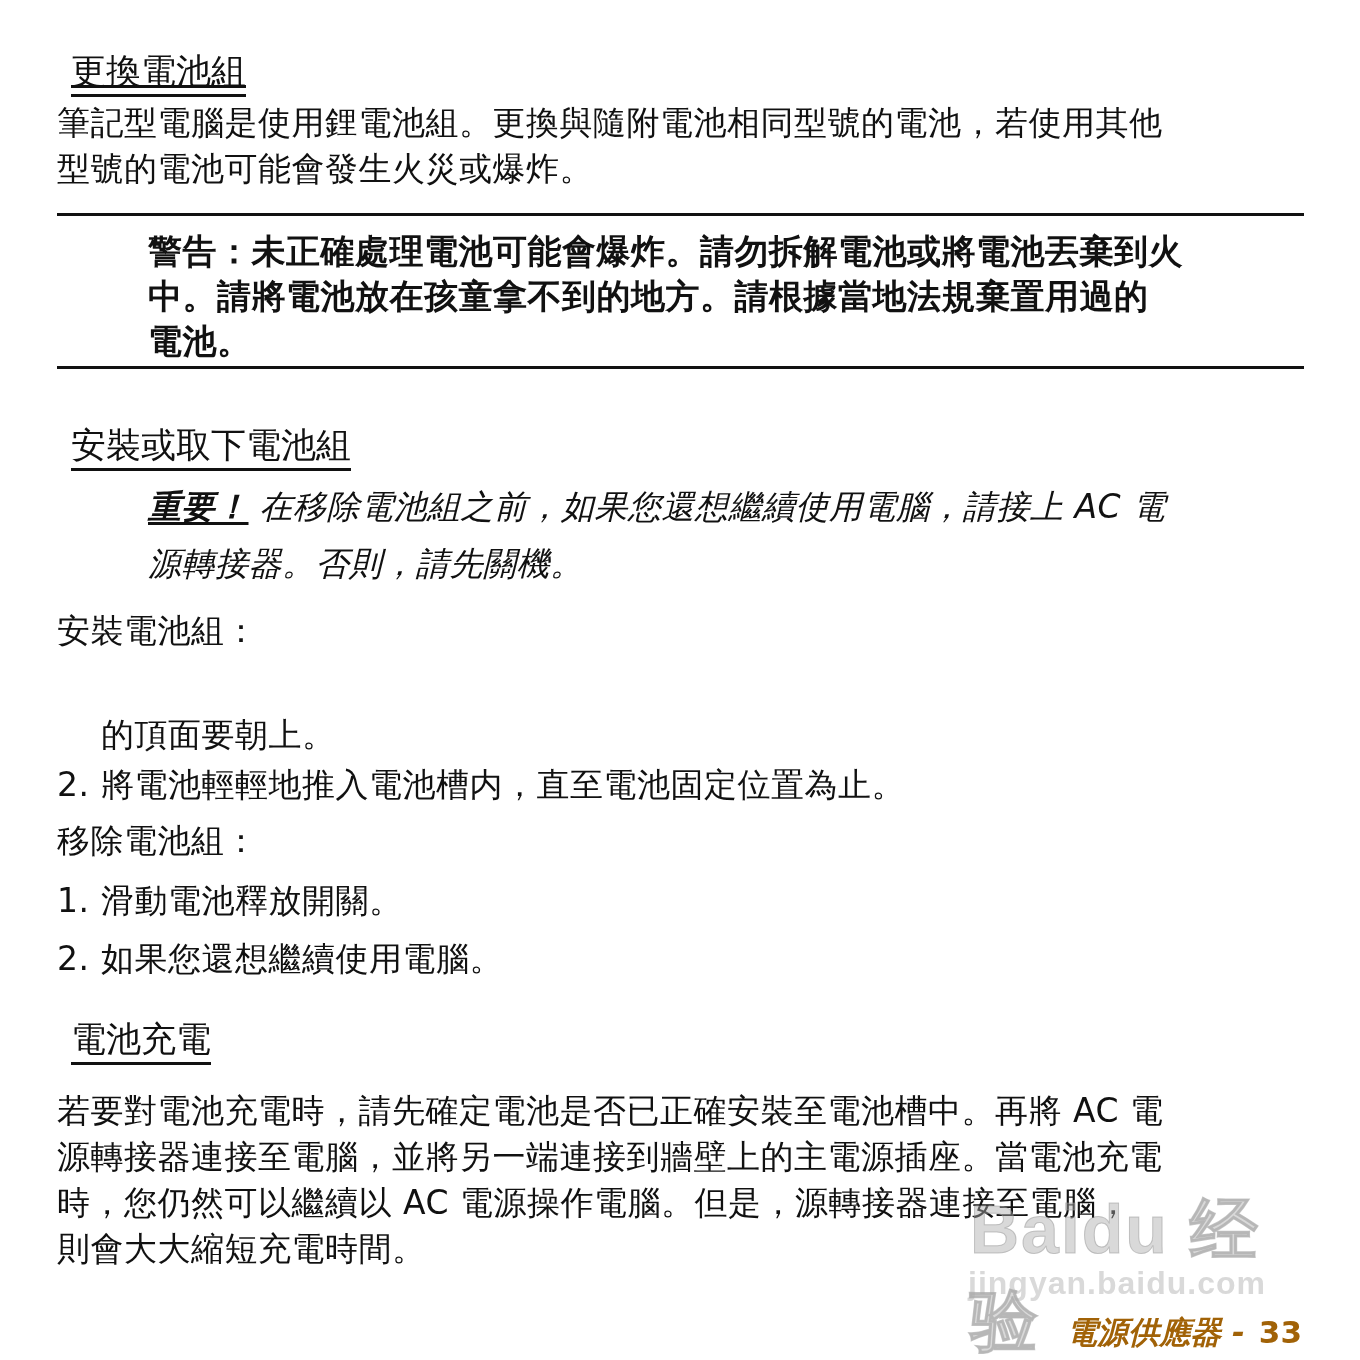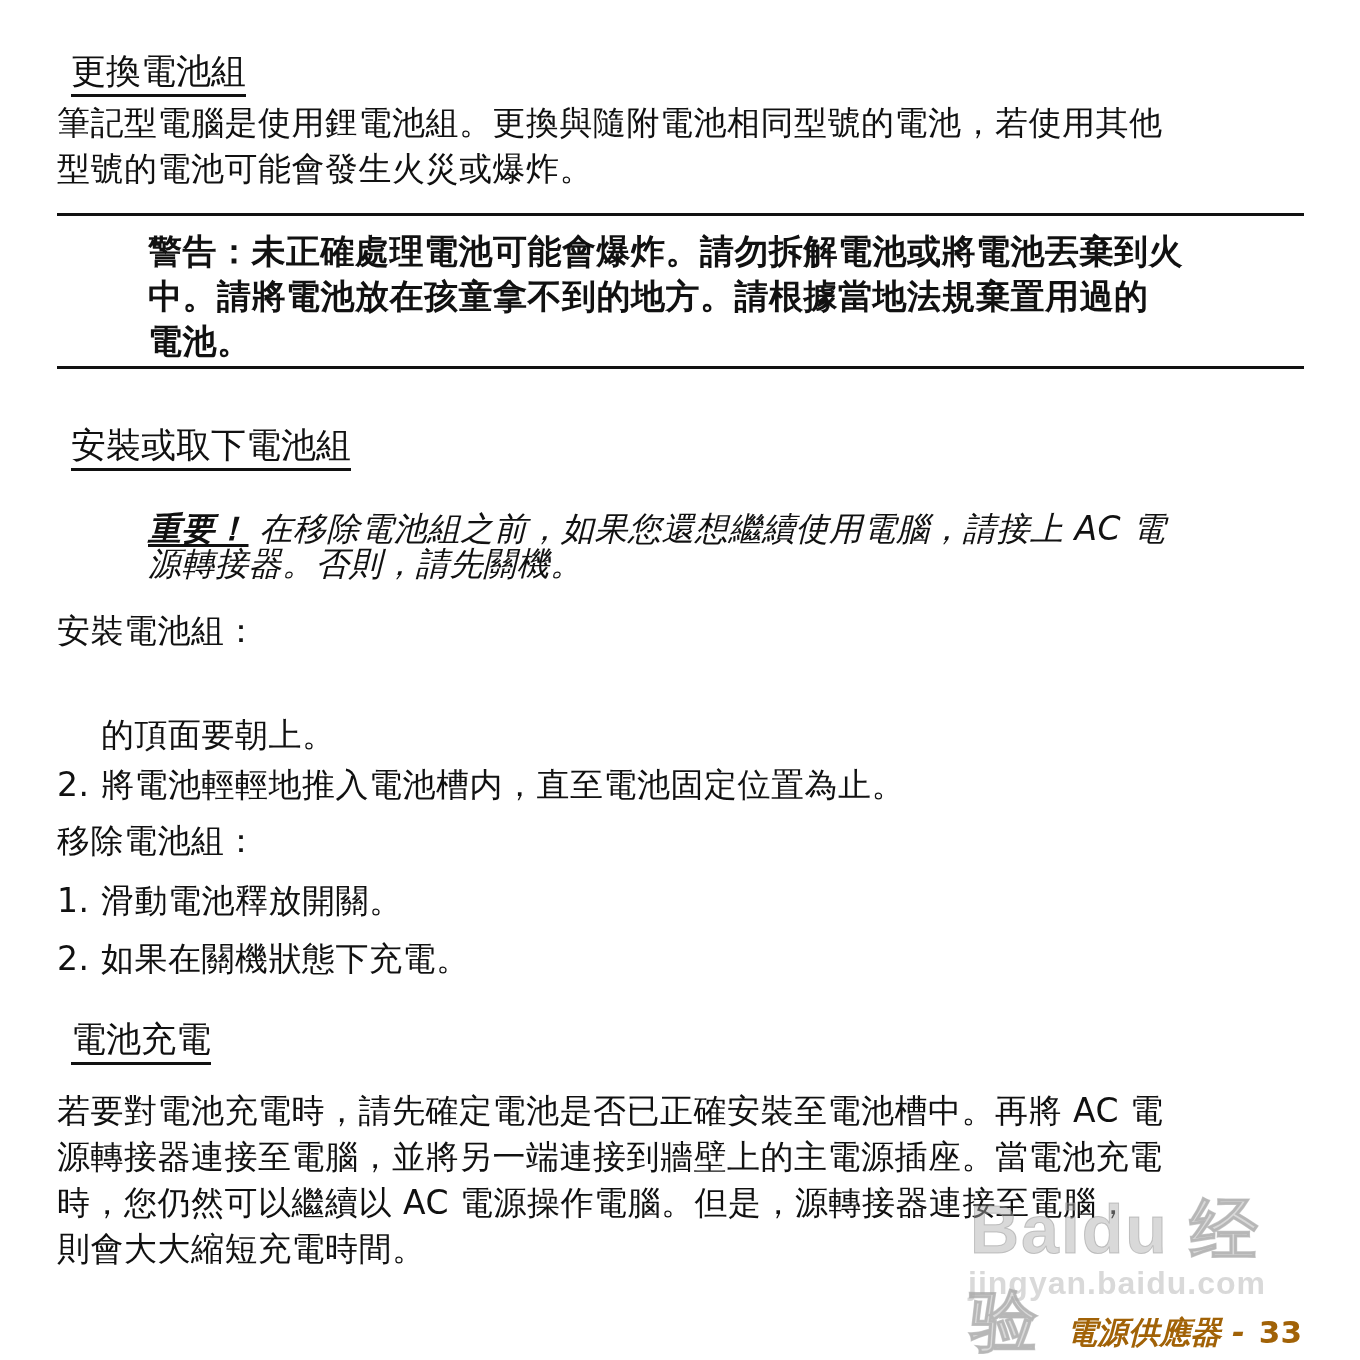--- a/index.html
+++ b/index.html
@@ -88,53 +88,53 @@
       font-family: "Liberation Sans", sans-serif;
       font-size: 32px; font-weight: bold;
       letter-spacing: 1px;
     }
   </style>
 </head>
 <body>
 
 <div class="page">
 
-  <div class="abs section-title" style="left:71px; top:50px;">更換電池組</div>
+  <div class="abs section-title" style="left:71px; top:50px;text-decoration:underline;">更換電池組</div>
   <div class="abs body-text" style="left:57px; top:100px;">筆記型電腦是使用鋰電池組。更換與隨附電池相同型號的電池，若使用其他</div>
   <div class="abs body-text" style="left:57px; top:146px;">型號的電池可能會發生火災或爆炸。</div>
 
   <div class="rule" style="top:213px;"></div>
   <div class="abs warning-text" style="left:148px; top:228px;">警告：未正確處理電池可能會爆炸。請勿拆解電池或將電池丟棄到火</div>
   <div class="abs warning-text" style="left:148px; top:273px;">中。請將電池放在孩童拿不到的地方。請根據當地法規棄置用過的</div>
   <div class="abs warning-text" style="left:148px; top:318px;">電池。</div>
   <div class="rule" style="top:366px;"></div>
 
   <div class="abs section-title" style="left:71px; top:424px;">安裝或取下電池組</div>
 
-  <div class="abs important-text" style="left:148px; top:506px;">
+  <div class="abs important-text" style="left:148px; top:484px;">
     <span class="important-label">重要！</span>
     <span>在移除電池組之前，如果您還想繼續使用電腦，請接上 AC 電</span>
   </div>
   <div class="abs important-text" style="left:148px; top:541px;">源轉接器。否則，請先關機。</div>
 
   <div class="abs body-text" style="left:57px; top:600px;margin-top:8px;">安裝電池組：</div>
 
   <div class="abs body-text" style="left:101px; top:704px;margin-top:8px;">的頂面要朝上。</div>
 
   <div class="abs body-text" style="left:57px; top:762px;">
     <span class="list-num">2.</span><span>將電池輕輕地推入電池槽内，直至電池固定位置為止。</span>
   </div>
 
   <div class="abs body-text" style="left:57px; top:818px;">移除電池組：</div>
 
   <div class="abs body-text" style="left:57px; top:878px;">
     <span class="list-num">1.</span><span>滑動電池釋放開關。</span>
   </div>
   <div class="abs body-text" style="left:57px; top:936px;">
-    <span class="list-num">2.</span><span>如果在關機狀態下充電。</span>
+    <span class="list-num">2.</span><span>如果您還想繼續使用電腦。</span>
   </div>
 
   <div class="abs section-title" style="left:71px; top:1018px;">電池充電</div>
   <div class="abs body-text" style="left:57px; top:1088px;">若要對電池充電時，請先確定電池是否已正確安裝至電池槽中。再將 AC 電</div>
   <div class="abs body-text" style="left:57px; top:1134px;">源轉接器連接至電腦，並將另一端連接到牆壁上的主電源插座。當電池充電</div>
   <div class="abs body-text" style="left:57px; top:1180px;">時，您仍然可以繼續以 AC 電源操作電腦。但是，源轉接器連接至電腦，</div>
   <div class="abs body-text" style="left:57px; top:1226px;">則會大大縮短充電時間。</div>
 
   <div class="watermark">
     <div class="wm-logo">Baidu 经验</div>

